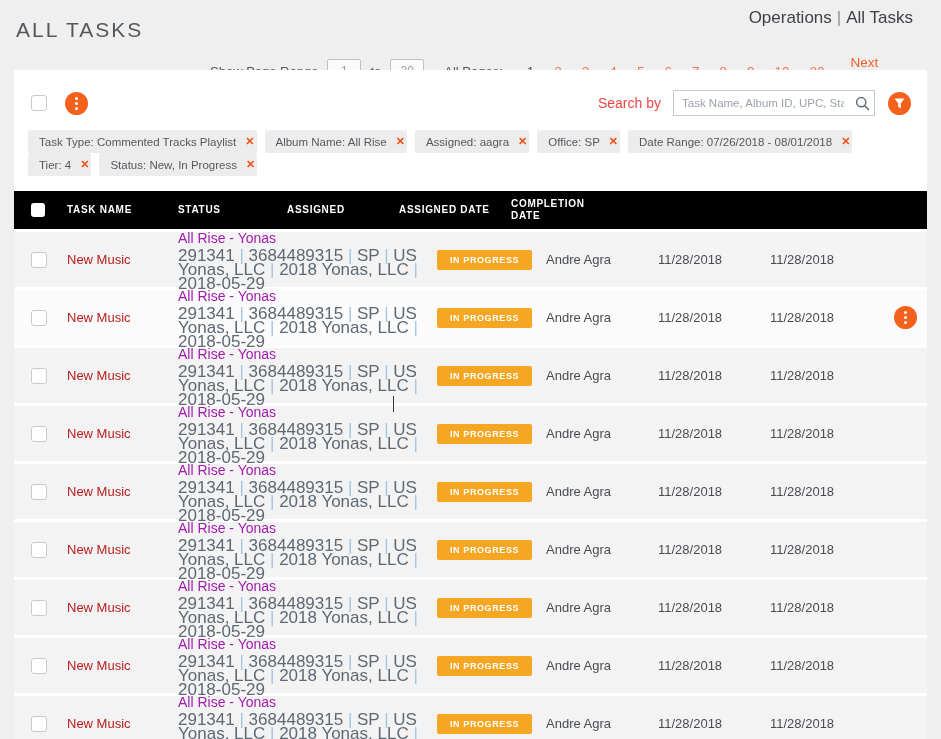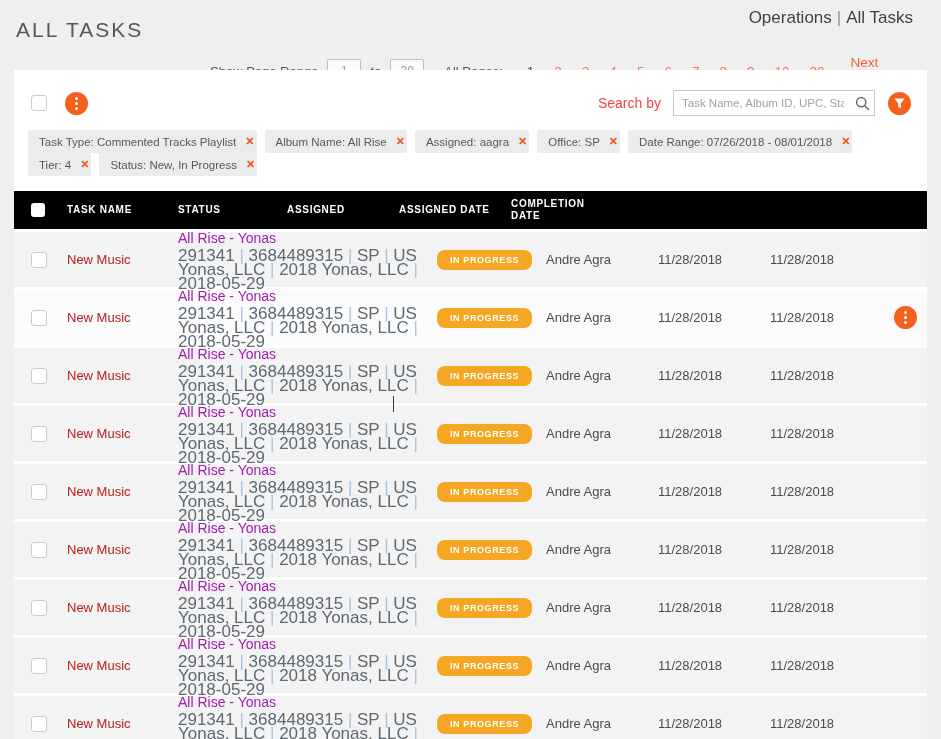--- a/index.html
+++ b/index.html
@@ -102,21 +102,21 @@
     display:flex; align-items:center;
   }
   .t-row.hovered { background:#fbfbfb; }
   .task-name { font-size:13px; color:#b91c1c; }
   .campaign-link { font-size:14px; color:#a21caf; cursor:pointer; margin-bottom:3px; display:inline-block; }
   .campaign-meta { font-size:17px; color:#5f6972; line-height:14px; }
   .campaign-meta .sep { color:#a5c6e3; }
   .status-badge {
     display:inline-block; background:#f5a623; color:#fff;
     font-size:9px; font-weight:bold; letter-spacing:.6px;
-    padding:5px 13px; border-radius:8px;
+    padding:5px 13px; border-radius:2px;
   }
   .cell-text { font-size:13px; color:#494d52; }
   .caret-artifact {
     position:absolute; left:393px; top:396px; width:1px; height:16px; background:#3a3a3a;
   }
 </style>
 </head>
 <body>
 
 <div class="page-title">ALL TASKS</div>

